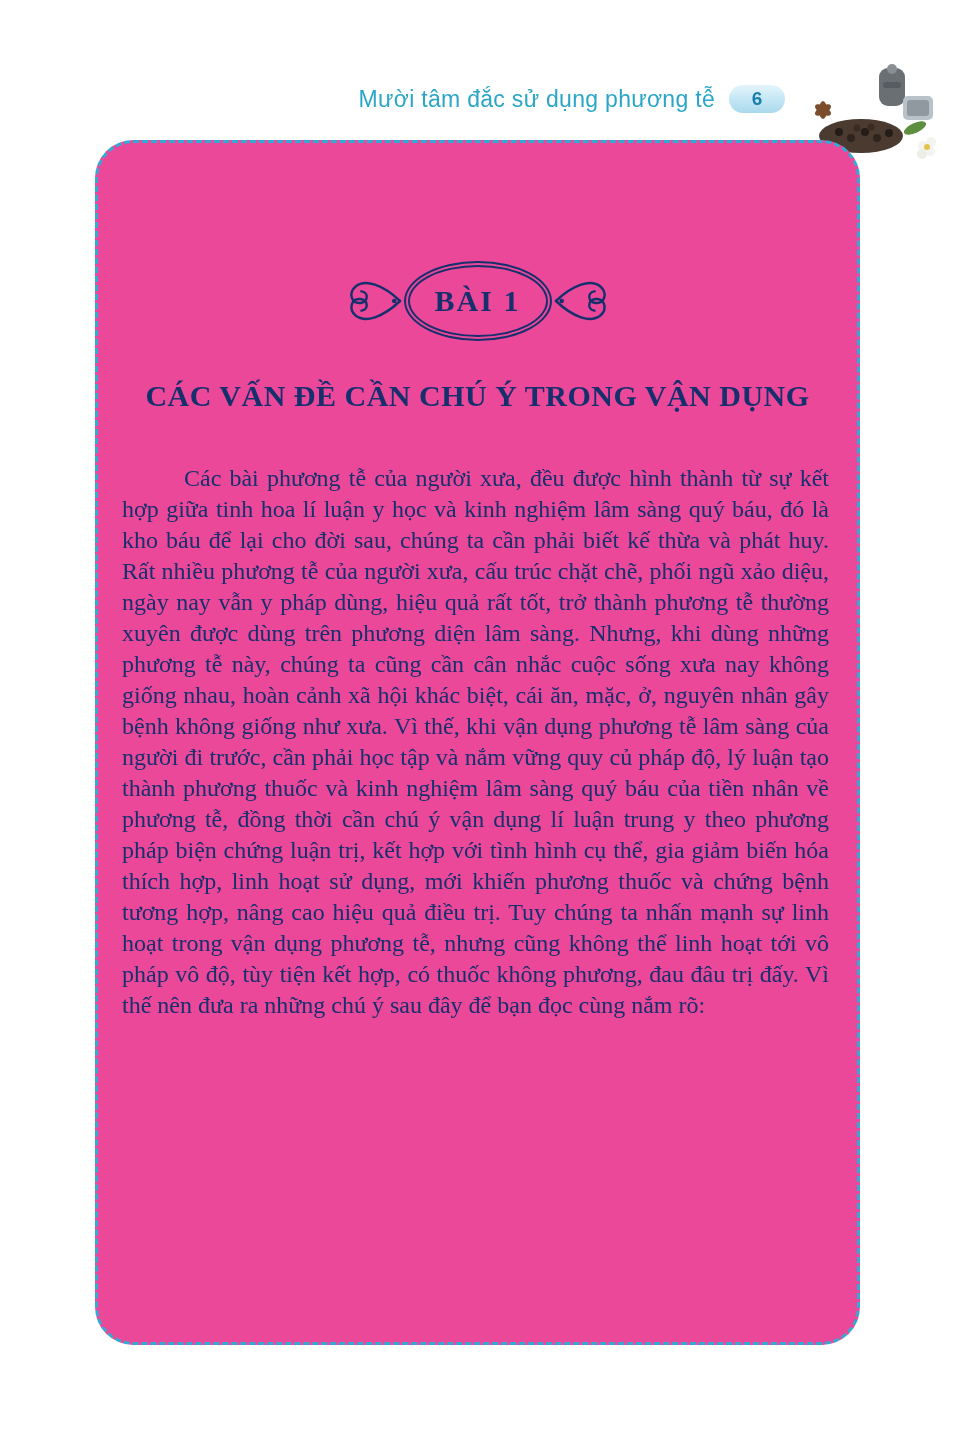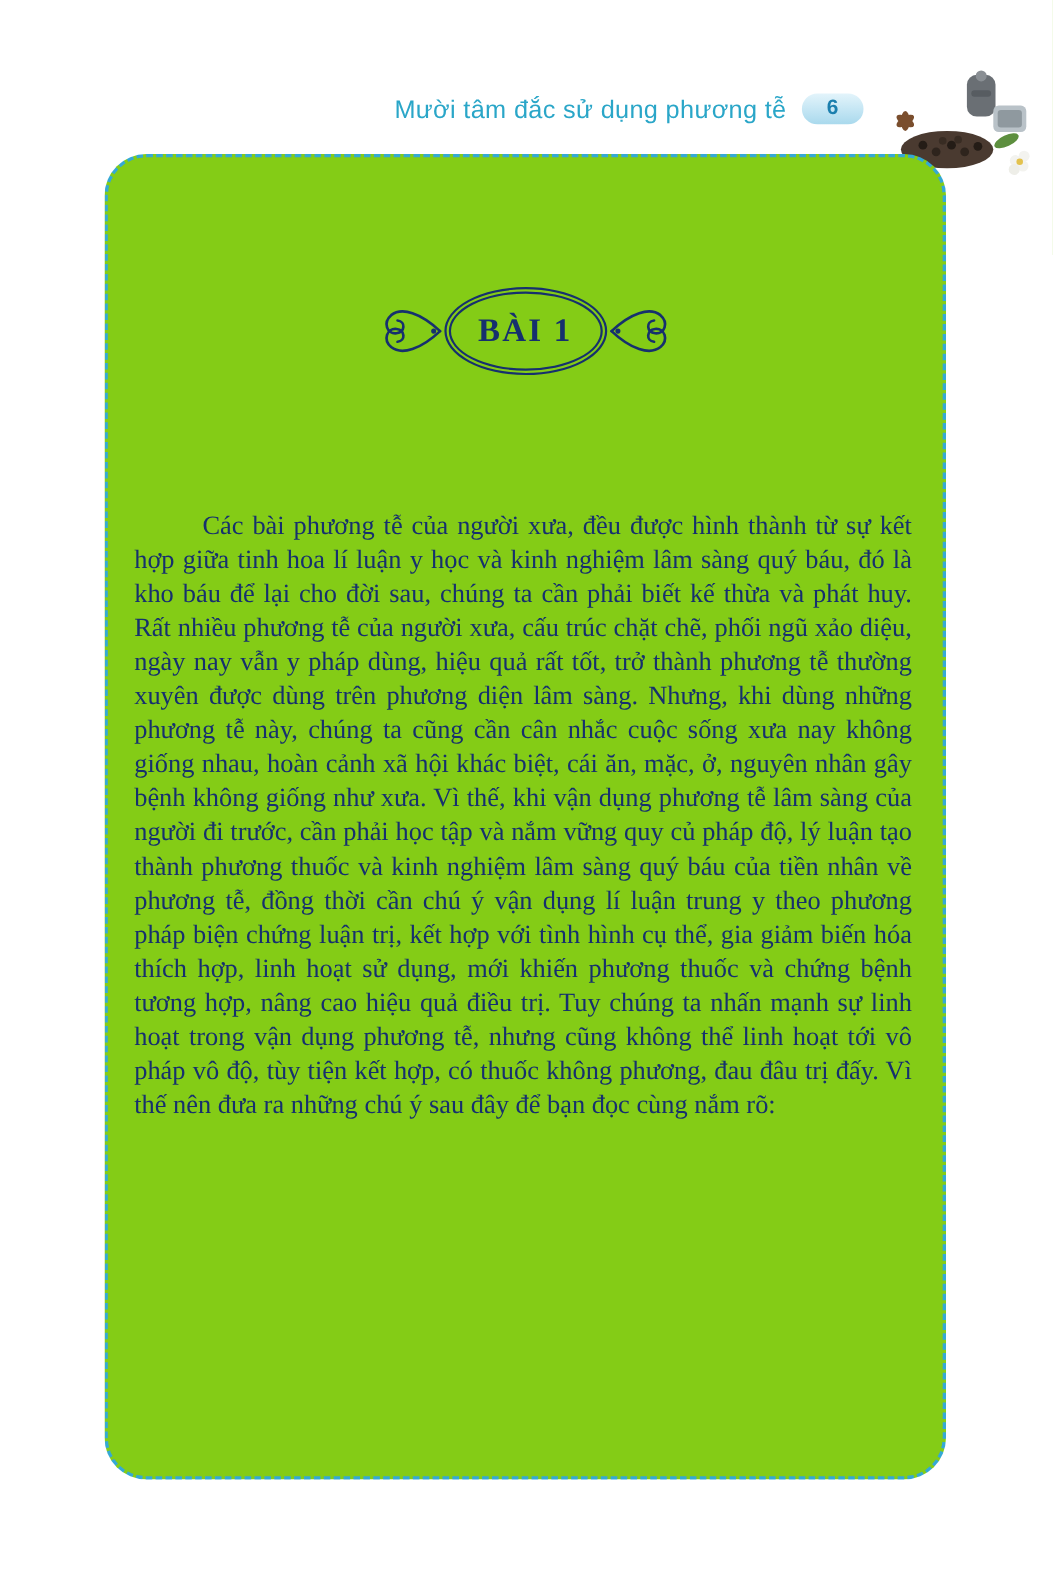--- a/index.html
+++ b/index.html
@@ -45,21 +45,21 @@
   }
   .herbs-photo { width: 140px; height: 100px; }
 
   
   .panel {
     position: absolute;
     left: 95px;
     top: 140px;
     width: 765px;
     height: 1205px;
-    background: #84cc16;
+    background: #ec4899;
     border: 3px dashed #35a9d4;
     border-radius: 38px;
   }
 
   
   .ornament {
     margin: 118px auto 0 auto;
     width: fit-content;
     display: flex;
     align-items: center;
@@ -164,17 +164,17 @@
     <svg class="flourish" width="58" height="70" viewBox="0 0 60 70" style="transform:scaleX(-1)" aria-hidden="true">
       <g stroke="#16306e" stroke-width="2.5" fill="none" stroke-linecap="round">
         <path d="M58 35 C40 18, 22 12, 12 20 C4 27, 8 38, 17 37 C25 36, 26 26, 18 25"></path>
         <path d="M58 35 C40 52, 22 58, 12 50 C4 43, 8 32, 17 33 C25 34, 26 44, 18 45"></path>
       </g>
       <circle cx="52" cy="35" r="2.4" fill="#16306e"></circle>
     </svg>
   </div>
 
   <h1 class="lesson-title">
-    <br>
+    <span>CÁC VẤN ĐỀ CẦN CHÚ Ý TRONG VẬN DỤNG</span><br>
   </h1>
 
   <p class="lesson-body">Các bài phương tễ của người xưa, đều được hình thành từ sự kết hợp giữa tinh hoa lí luận y học và kinh nghiệm lâm sàng quý báu, đó là kho báu để lại cho đời sau, chúng ta cần phải biết kế thừa và phát huy. Rất nhiều phương tễ của người xưa, cấu trúc chặt chẽ, phối ngũ xảo diệu, ngày nay vẫn y pháp dùng, hiệu quả rất tốt, trở thành phương tễ thường xuyên được dùng trên phương diện lâm sàng. Nhưng, khi dùng những phương tễ này, chúng ta cũng cần cân nhắc cuộc sống xưa nay không giống nhau, hoàn cảnh xã hội khác biệt, cái ăn, mặc, ở, nguyên nhân gây bệnh không giống như xưa. Vì thế, khi vận dụng phương tễ lâm sàng của người đi trước, cần phải học tập và nắm vững quy củ pháp độ, lý luận tạo thành phương thuốc và kinh nghiệm lâm sàng quý báu của tiền nhân về phương tễ, đồng thời cần chú ý vận dụng lí luận trung y theo phương pháp biện chứng luận trị, kết hợp với tình hình cụ thể, gia giảm biến hóa thích hợp, linh hoạt sử dụng, mới khiến phương thuốc và chứng bệnh tương hợp, nâng cao hiệu quả điều trị. Tuy chúng ta nhấn mạnh sự linh hoạt trong vận dụng phương tễ, nhưng cũng không thể linh hoạt tới vô pháp vô độ, tùy tiện kết hợp, có thuốc không phương, đau đâu trị đấy. Vì thế nên đưa ra những chú ý sau đây để bạn đọc cùng nắm rõ:</p>
 </div>
 
 </body></html>

